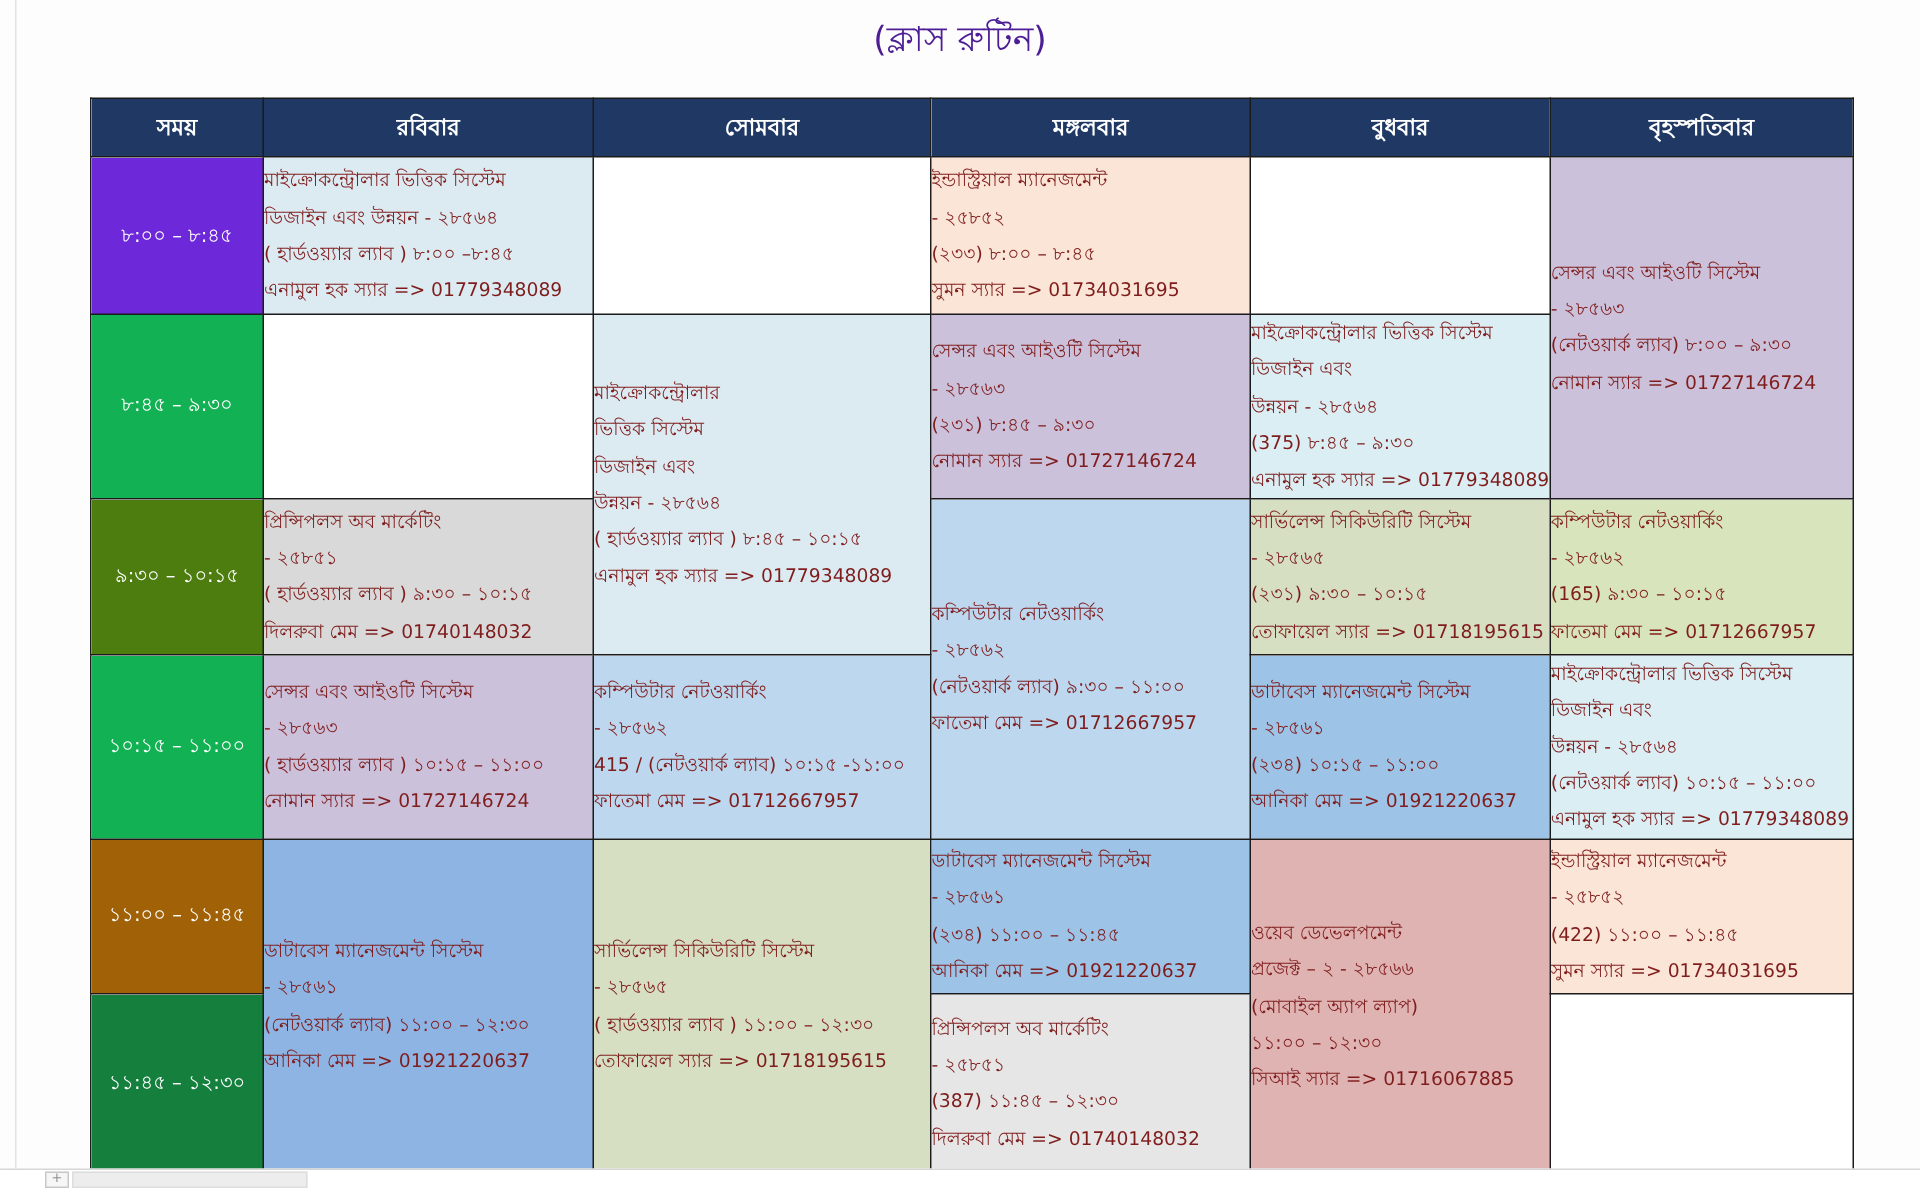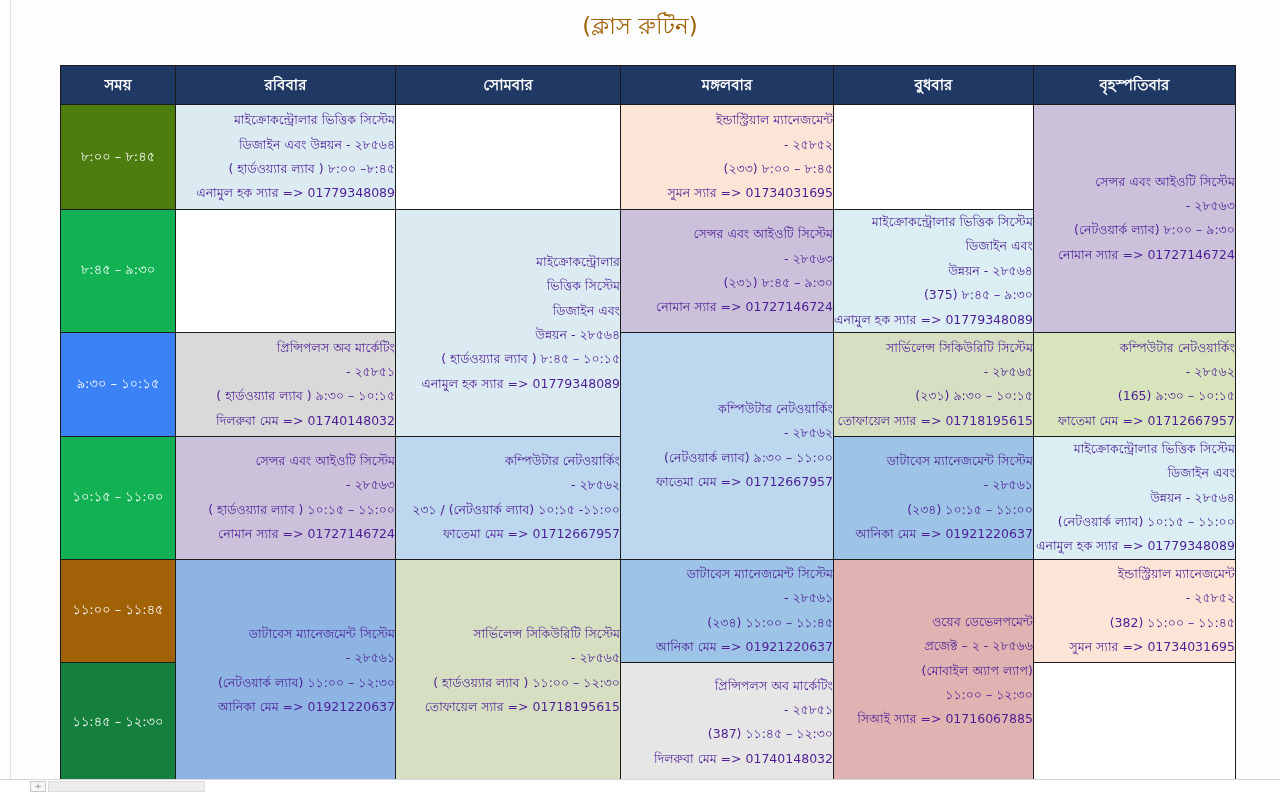--- a/index.html
+++ b/index.html
@@ -8,39 +8,39 @@
     font-family: "DejaVu Sans", "Liberation Sans", sans-serif;
     position: relative; overflow: hidden;
   }
   .page { position: absolute; inset: 0; background: #fdfdfd; }
   .left-edge {
     position: absolute; left: 10px; top: 0; bottom: 14px;
     width: 1px; background: #e3e3e3;
   }
   .page-title {
     position: absolute; top: 8px; left: 0; width: 1280px;
-    text-align: center; font-size: 23px; color: #a16207; font-weight: normal;
+    text-align: center; font-size: 23px; color: #4c1d95; font-weight: normal;
   }
   table.routine {
     position: absolute; left: 60px; top: 65px;
     border-collapse: collapse; table-layout: fixed;
   }
   table.routine th, table.routine td {
     border: 1px solid #1b1b1b; padding: 0; overflow: hidden;
   }
   table.routine thead th {
     background: #1f3864; color: #ffffff;
     font-size: 15px; font-weight: bold; height: 38px; text-align: center; margin-top: 20px;
   }
   td.time-cell {
     color: #ffffff; font-size: 13px; text-align: center; vertical-align: middle;
   }
   td.class-cell {
-    font-size: 12.5px; text-align: right; vertical-align: middle;
-    color: #4c1d95;
+    font-size: 12.5px; text-align: left; vertical-align: middle;
+    color: #7f1d1d;
   }
   td.class-cell .line { line-height: 1.95; white-space: nowrap; }
   .bottom-bar {
     position: absolute; left: 0; right: 0; bottom: 0; height: 13px;
     background: #ffffff; border-top: 1px solid #d6d6d6;
   }
   .add-sheet-btn {
     position: absolute; left: 30px; bottom: 1px; width: 16px; height: 11px;
     background: #f6f6f6; border: 1px solid #c8c8c8; box-sizing: border-box;
     font-size: 9px; color: #909090; text-align: center; line-height: 9px;
@@ -71,21 +71,21 @@
           <th>সময়</th>
           <th>রবিবার</th>
           <th>সোমবার</th>
           <th>মঙ্গলবার</th>
           <th>বুধবার</th>
           <th>বৃহস্পতিবার</th>
         </tr>
       </thead>
     <tbody>
         <tr style="height: 105px;">
-          <td class="time-cell" style="background: #4d7c0f;">৮:০০ – ৮:৪৫</td>
+          <td class="time-cell" style="background: #6d28d9;">৮:০০ – ৮:৪৫</td>
           <td class="class-cell" style="background: rgb(220, 235, 242);">
             <div class="line">মাইক্রোকন্ট্রোলার  ভিত্তিক সিস্টেম</div>
             <div class="line">ডিজাইন এবং উন্নয়ন - ২৮৫৬৪</div>
             <div class="line">( হার্ডওয়্যার ল্যাব ) ৮:০০ –৮:৪৫</div>
             <div class="line">এনামুল হক স্যার =&gt; 01779348089</div>
           </td>
           <td class="class-cell" style="background: rgb(255, 255, 255);"></td>
           <td class="class-cell" style="background: rgb(251, 229, 214);">
             <div class="line">ইন্ডাস্ট্রিয়াল ম্যানেজমেন্ট</div>
             <div class="line">- ২৫৮৫২</div>
@@ -119,21 +119,21 @@
           </td>
           <td class="class-cell" style="background: rgb(218, 238, 243);">
             <div class="line">মাইক্রোকন্ট্রোলার  ভিত্তিক সিস্টেম</div>
             <div class="line">ডিজাইন এবং</div>
             <div class="line">উন্নয়ন - ২৮৫৬৪</div>
             <div class="line">(375)  ৮:৪৫ – ৯:৩০</div>
             <div class="line">এনামুল হক স্যার =&gt; 01779348089</div>
           </td>
         </tr>
         <tr style="height: 104px;">
-          <td class="time-cell" style="background: #3b82f6;">৯:৩০ – ১০:১৫</td>
+          <td class="time-cell" style="background: #4d7c0f;">৯:৩০ – ১০:১৫</td>
           <td class="class-cell" style="background: rgb(217, 217, 217);">
             <div class="line">প্রিন্সিপলস অব মার্কেটিং</div>
             <div class="line">- ২৫৮৫১</div>
             <div class="line">( হার্ডওয়্যার ল্যাব )  ৯:৩০ – ১০:১৫</div>
             <div class="line">দিলরুবা মেম =&gt; 01740148032</div>
           </td>
           <td class="class-cell" rowspan="2" style="background: rgb(189, 215, 238);">
             <div class="line">কম্পিউটার নেটওয়ার্কিং</div>
             <div class="line">- ২৮৫৬২</div>
             <div class="line">(নেটওয়ার্ক ল্যাব)  ৯:৩০ –  ১১:০০</div>
@@ -156,21 +156,21 @@
           <td class="time-cell" style="background: rgb(18, 178, 84);">১০:১৫ – ১১:০০</td>
           <td class="class-cell" style="background: rgb(204, 193, 219);">
             <div class="line">সেন্সর এবং আইওটি সিস্টেম</div>
             <div class="line">- ২৮৫৬৩</div>
             <div class="line">( হার্ডওয়্যার ল্যাব )  ১০:১৫ – ১১:০০</div>
             <div class="line">নোমান স্যার =&gt; 01727146724</div>
           </td>
           <td class="class-cell" style="background: rgb(189, 215, 238);">
             <div class="line">কম্পিউটার নেটওয়ার্কিং</div>
             <div class="line">- ২৮৫৬২</div>
-            <div class="line">২৩১ / (নেটওয়ার্ক ল্যাব)   ১০:১৫ -১১:০০</div>
+            <div class="line">415 / (নেটওয়ার্ক ল্যাব)   ১০:১৫ -১১:০০</div>
             <div class="line">ফাতেমা মেম  =&gt; 01712667957</div>
           </td>
           <td class="class-cell" style="background: rgb(157, 195, 230);">
             <div class="line">ডাটাবেস ম্যানেজমেন্ট সিস্টেম</div>
             <div class="line">- ২৮৫৬১</div>
             <div class="line">(২৩৪)  ১০:১৫ – ১১:০০</div>
             <div class="line">আনিকা মেম =&gt; 01921220637</div>
           </td>
           <td class="class-cell" style="background: rgb(218, 238, 243);">
             <div class="line">মাইক্রোকন্ট্রোলার ভিত্তিক সিস্টেম</div>
@@ -203,21 +203,21 @@
           <td class="class-cell" rowspan="2" style="background: rgb(224, 179, 179);">
             <div class="line">ওয়েব ডেভেলপমেন্ট</div>
             <div class="line">প্রজেক্ট – ২ - ২৮৫৬৬</div>
             <div class="line">(মোবাইল অ্যাপ ল্যাপ)</div>
             <div class="line">১১:০০ –  ১২:৩০</div>
             <div class="line">সিআই স্যার =&gt; 01716067885</div>
           </td>
           <td class="class-cell" style="background: rgb(251, 229, 214);">
             <div class="line">ইন্ডাস্ট্রিয়াল ম্যানেজমেন্ট</div>
             <div class="line">- ২৫৮৫২</div>
-            <div class="line">(382)  ১১:০০ – ১১:৪৫</div>
+            <div class="line">(422)  ১১:০০ – ১১:৪৫</div>
             <div class="line">সুমন স্যার =&gt; 01734031695</div>
           </td>
         </tr>
         <tr style="height: 120px;">
           <td class="time-cell" style="background: #15803d;">১১:৪৫ – ১২:৩০</td>
           <td class="class-cell" style="background: rgb(231, 230, 230);">
             <div class="line">প্রিন্সিপলস অব মার্কেটিং</div>
             <div class="line">- ২৫৮৫১</div>
             <div class="line">(387)  ১১:৪৫ – ১২:৩০</div>
             <div class="line">দিলরুবা মেম =&gt; 01740148032</div>

